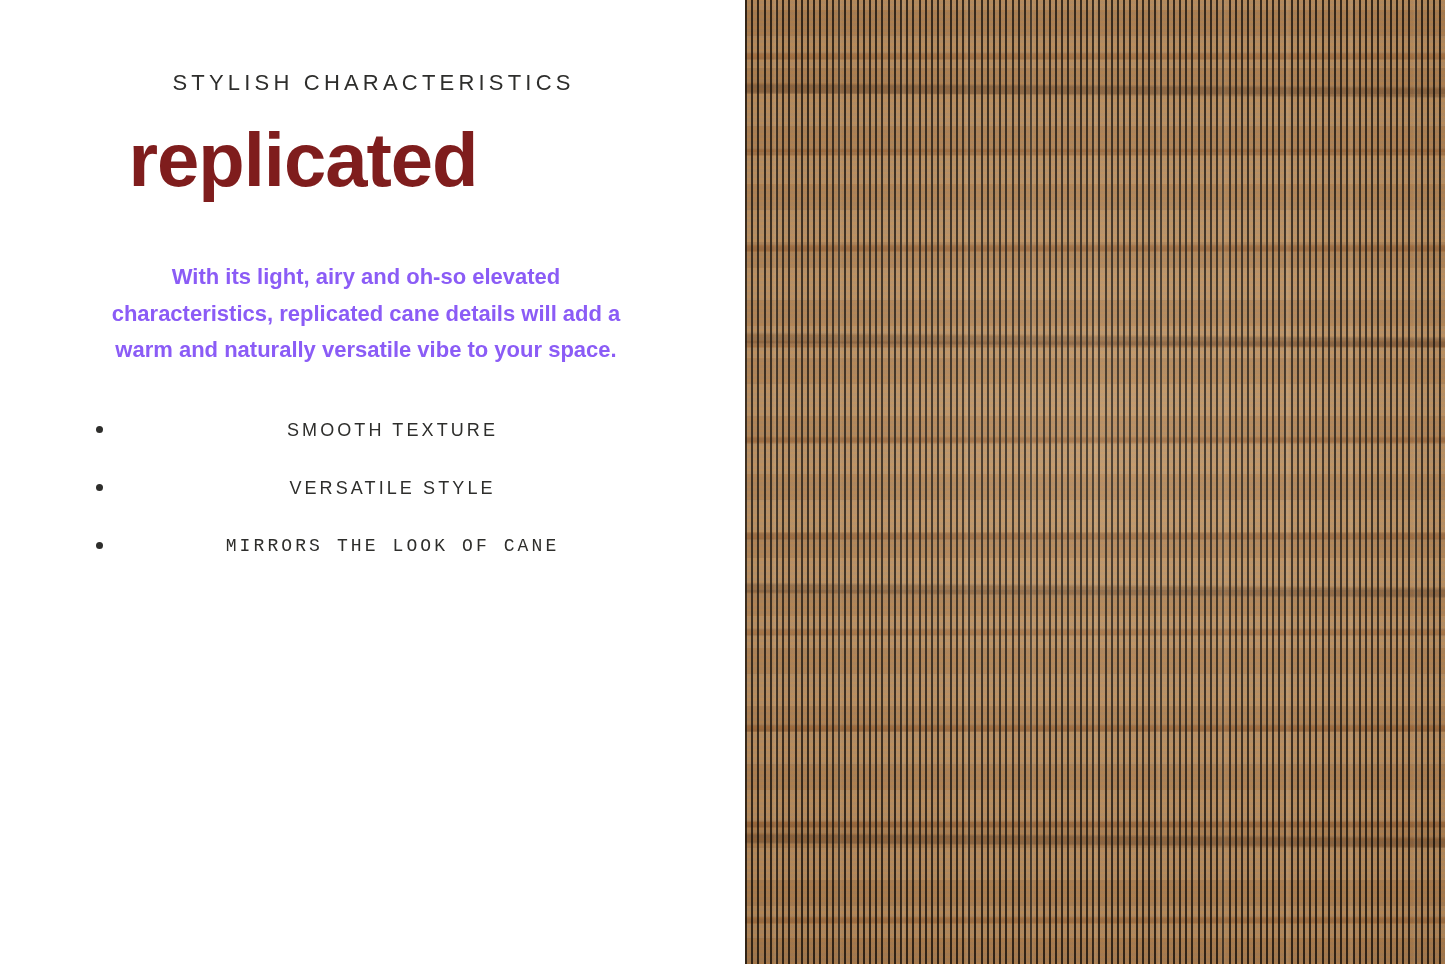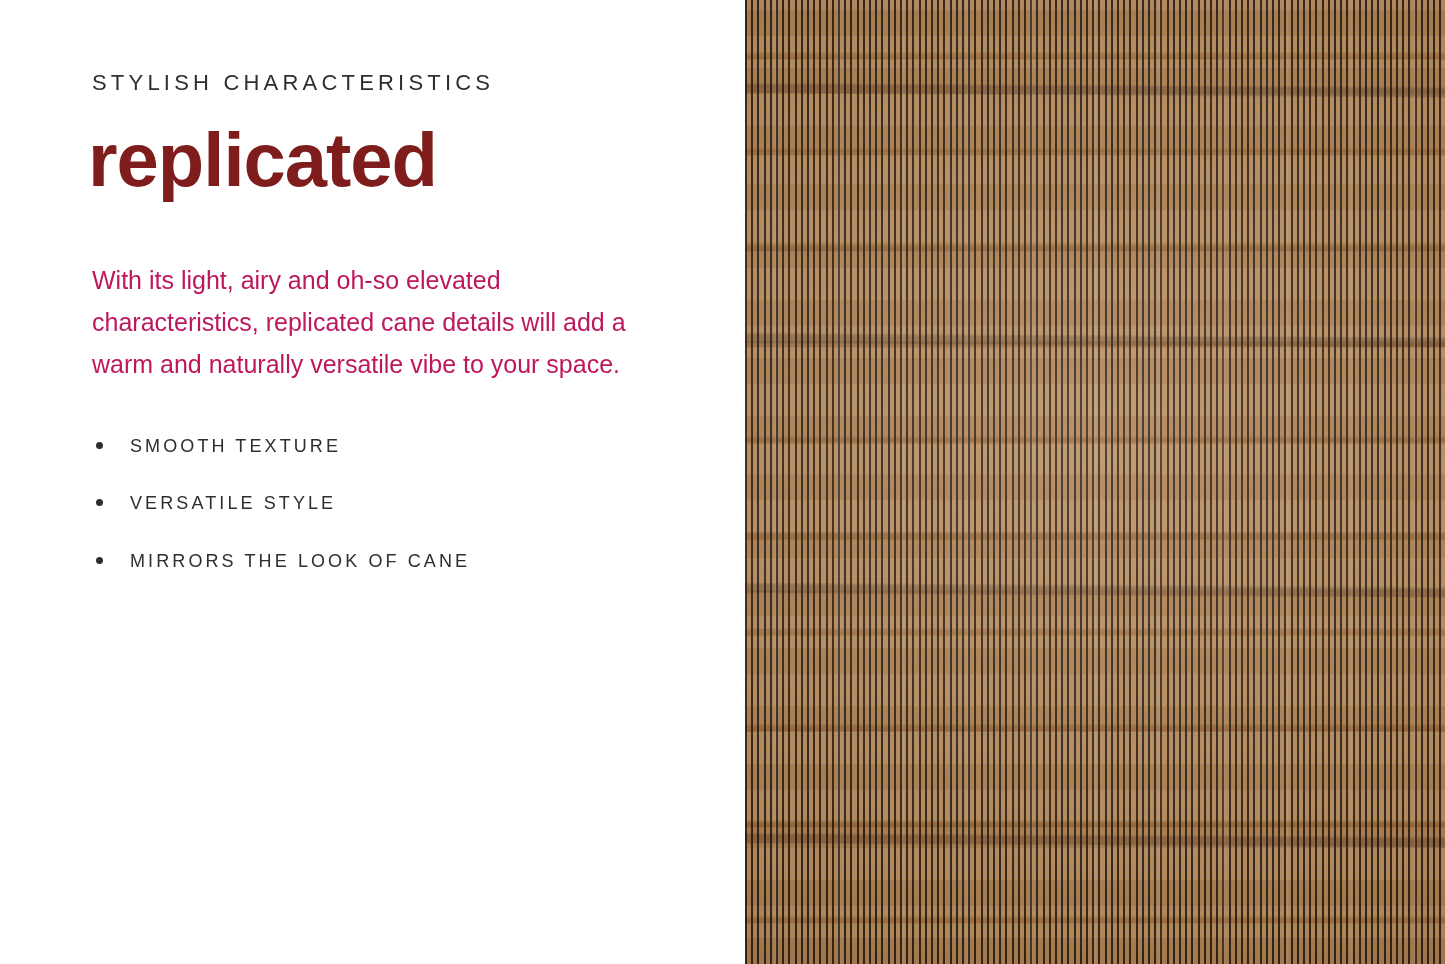--- a/index.html
+++ b/index.html
@@ -12,20 +12,21 @@
     height: 964px;
     font-family: "Liberation Sans", sans-serif;
     overflow: hidden;
   }
   .page {
     position: relative;
     width: 1445px;
     height: 964px;
     display: flex;
     background: #ffffff;
+    text-align: center;
   }
   .left-panel {
     width: 745px;
     height: 964px;
     position: relative;
     background: #ffffff;
     box-sizing: border-box;
     padding: 70px 90px 0 92px;
   }
   .eyebrow {
@@ -40,25 +41,25 @@
     font-size: 76px;
     line-height: 0.95;
     font-weight: 700;
     color: #7f1d1d;
     margin: 0 0 0 -4px;
     letter-spacing: -1px;
     max-width: 430px;
   }
   .body-copy {
     margin-top: 62px;
-    font-size: 25px;
+    font-size: 22px;
     line-height: 1.68;
-    color: #be185d;
+    color: #8b5cf6;
     max-width: 548px;
-    font-weight: 400;
+    font-weight: 700;
   }
   .feature-list {
     list-style: none;
     margin: 48px 0 0 0;
     padding: 0;
   }
   .feature-list li {
     position: relative;
     padding-left: 38px;
     font-size: 18px;
@@ -72,20 +73,21 @@
     position: absolute;
     left: 4px;
     top: 9px;
     width: 7px;
     height: 7px;
     border-radius: 50%;
     background: #2e2e2c;
   }
   .feature-list li .line2 {
     display: block;
+    font-family: Liberation Mono, monospace;
   }
   .right-panel {
     position: absolute;
     left: 745px;
     top: 0;
     width: 700px;
     height: 964px;
     overflow: hidden;
     background: #b88f5e;
   }

